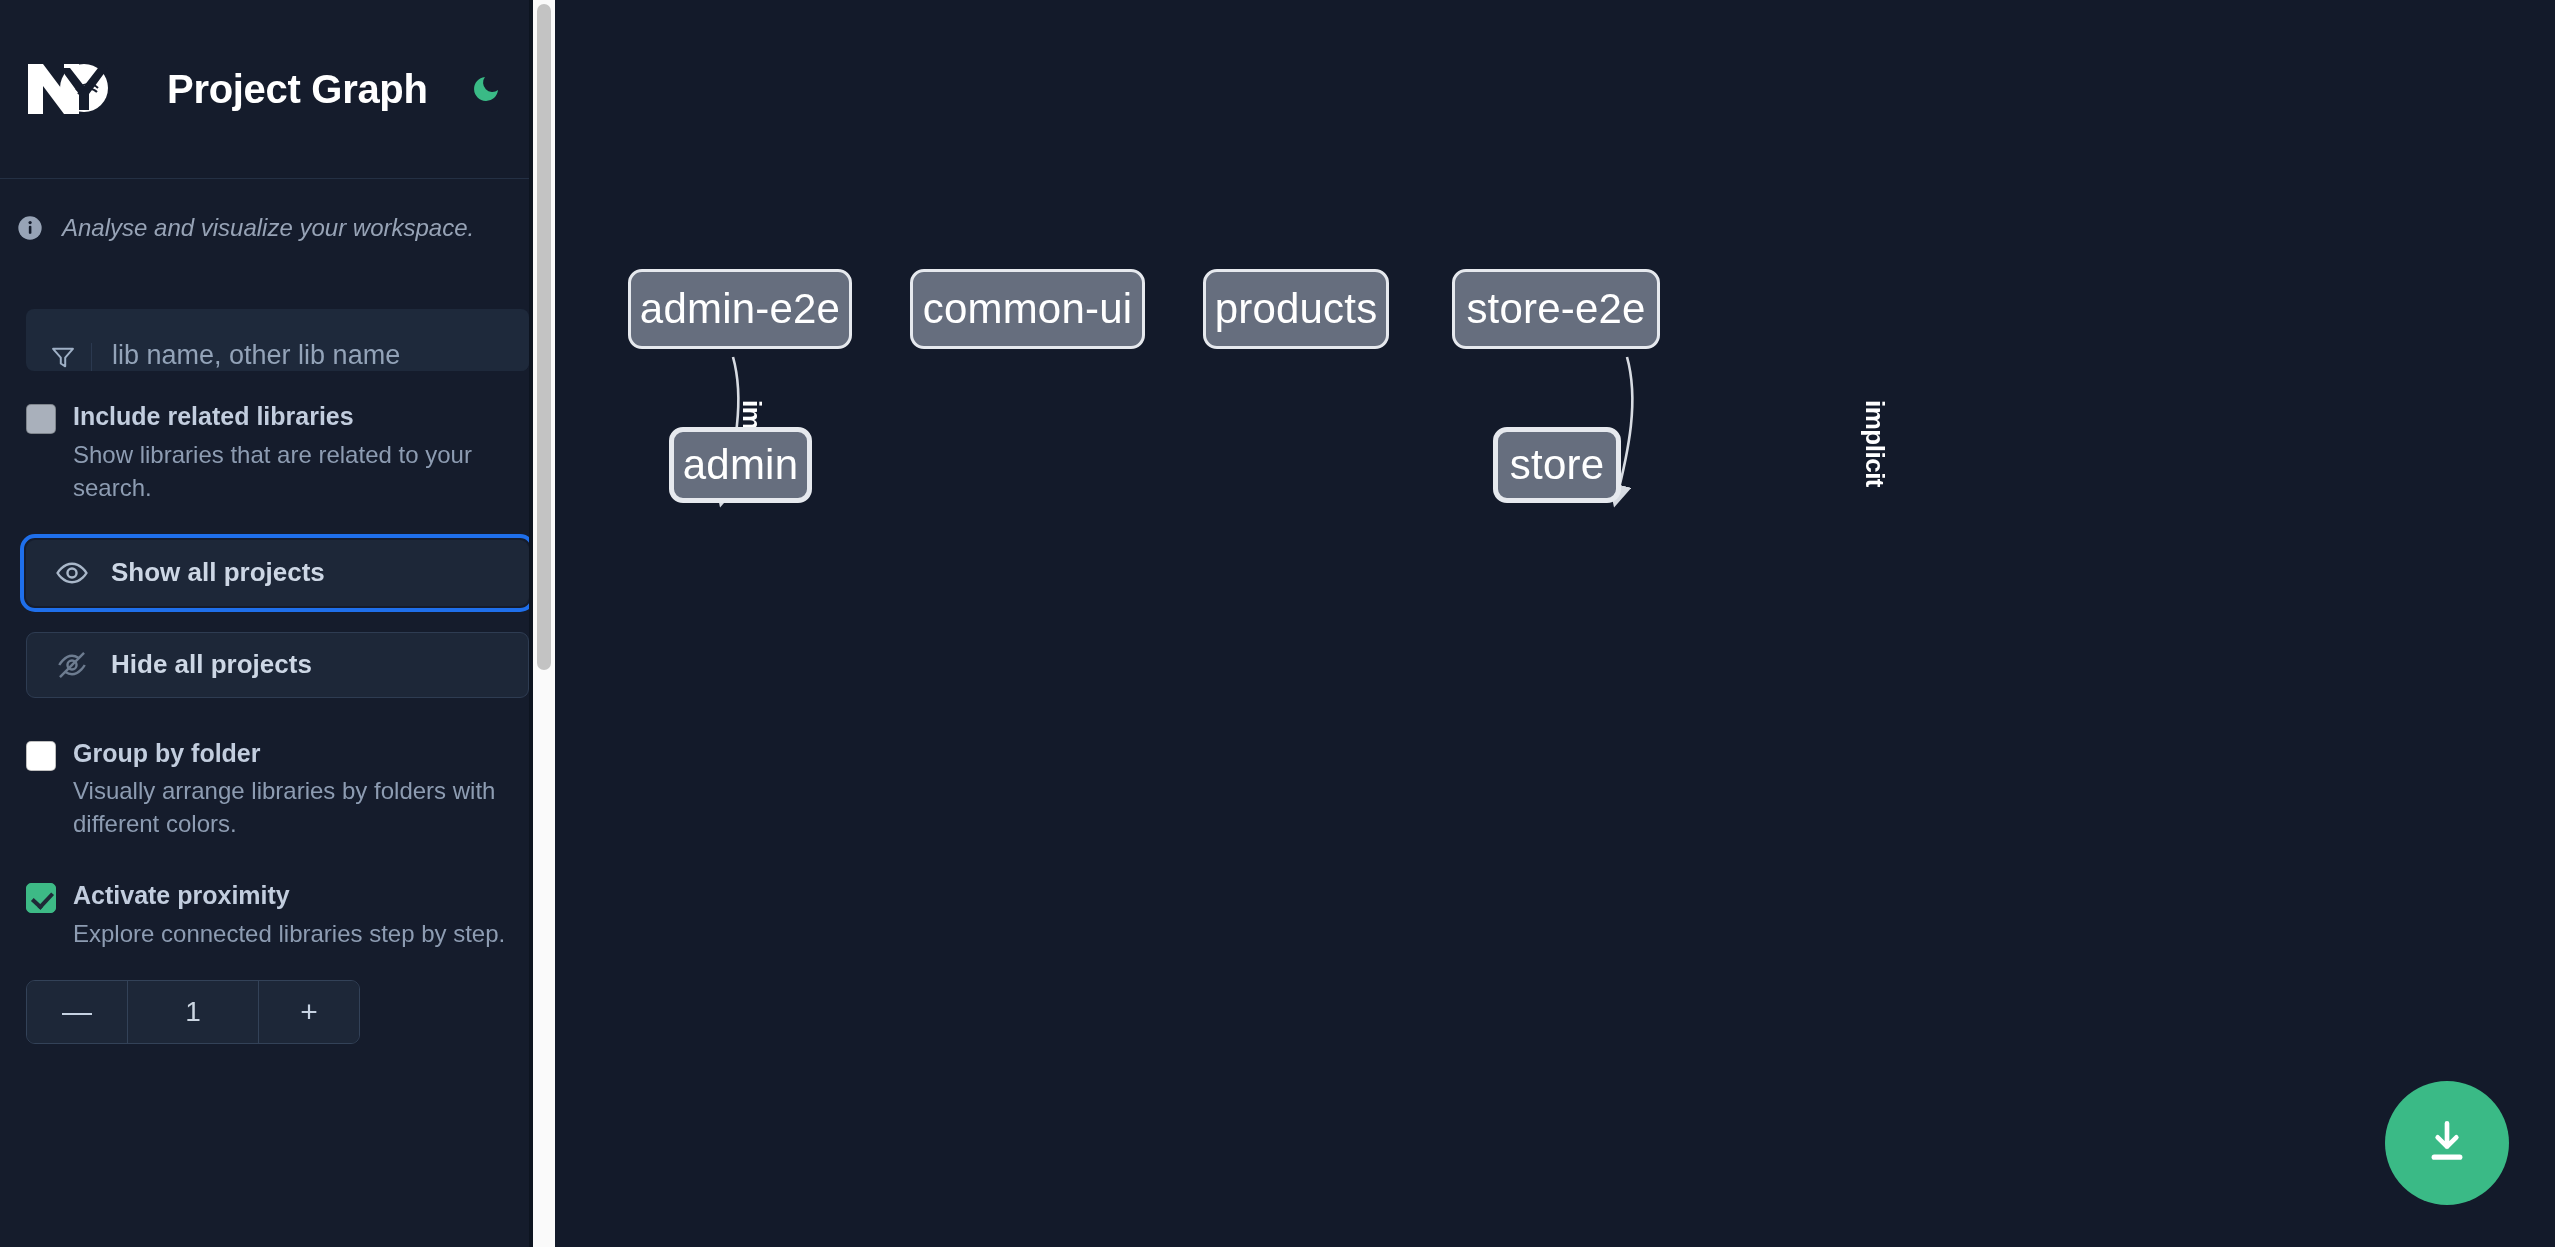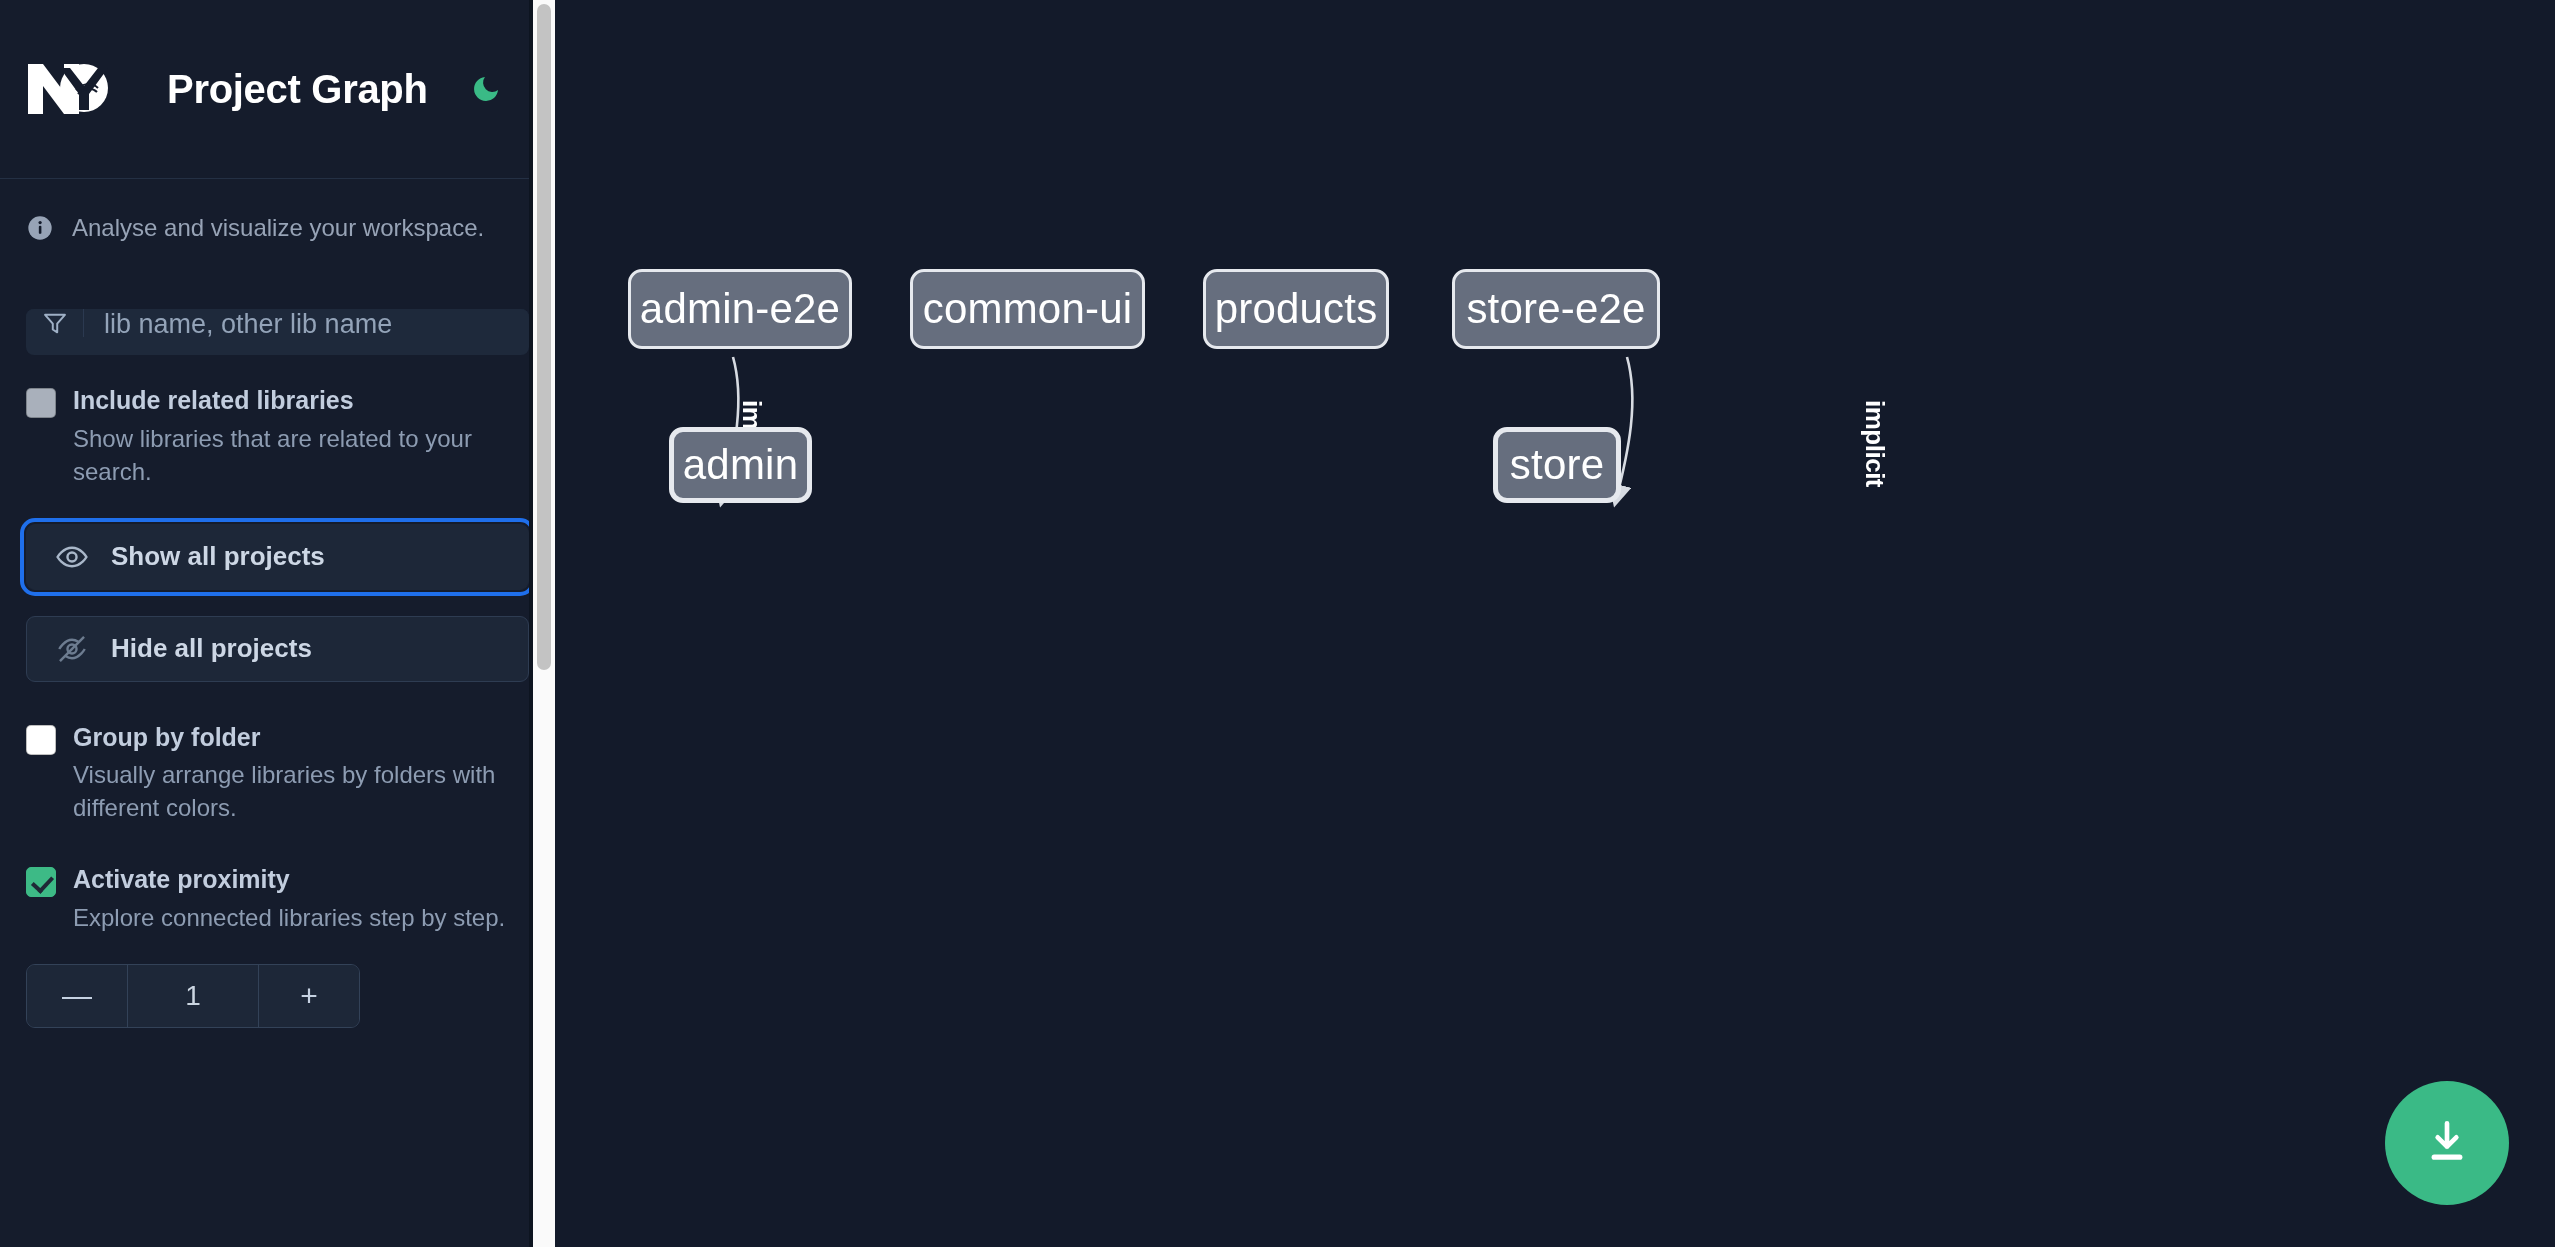--- a/index.html
+++ b/index.html
@@ -76,43 +76,45 @@
     height: 1px;
     background: #243044;
     width: 555px;
   }
 
   
   .desc-row {
     display: flex;
     align-items: center;
     gap: 18px;
-    padding: 0 26px;
+    padding: 0 16px;
     height: 98px;
+    font-style: italic;
   }
   .info-icon {
     width: 28px;
     height: 28px;
     flex: 0 0 28px;
   }
   .desc-text {
     font-size: 24px;
     color: #97a3b6;
     white-space: nowrap;
   }
 
   
   .search-wrap {
     margin: 32px 26px 0 26px;
-    height: 46px;
-    display: flex;
-    align-items: flex-start;
+    height: 62px;
+    display: flex;
+    align-items: flex-end;
     border-radius: 8px;
     overflow: hidden;
     background: #1e293b;
+    padding-left: 8px;
   }
   .search-icon-box {
     width: 58px;
     display: flex;
     align-items: center;
     justify-content: center;
     background: #1e293b;
     border-right: 1px solid #2b3950;
     flex: 0 0 58px;
   }

